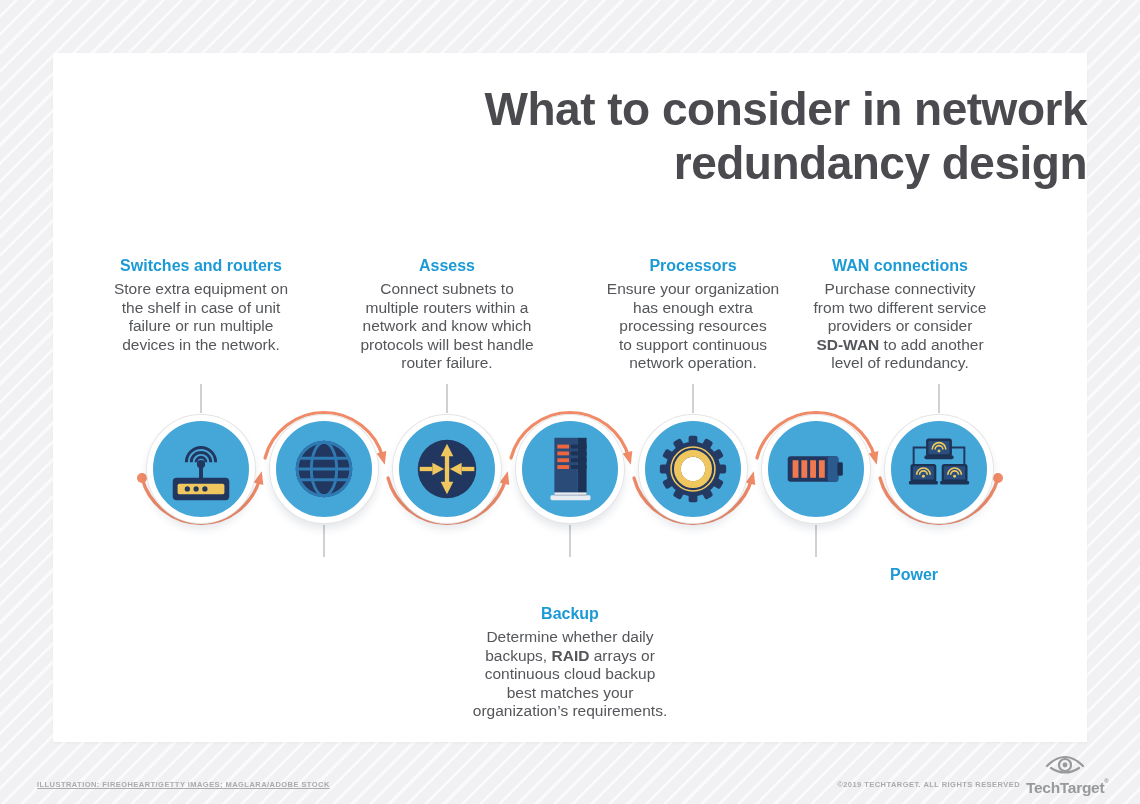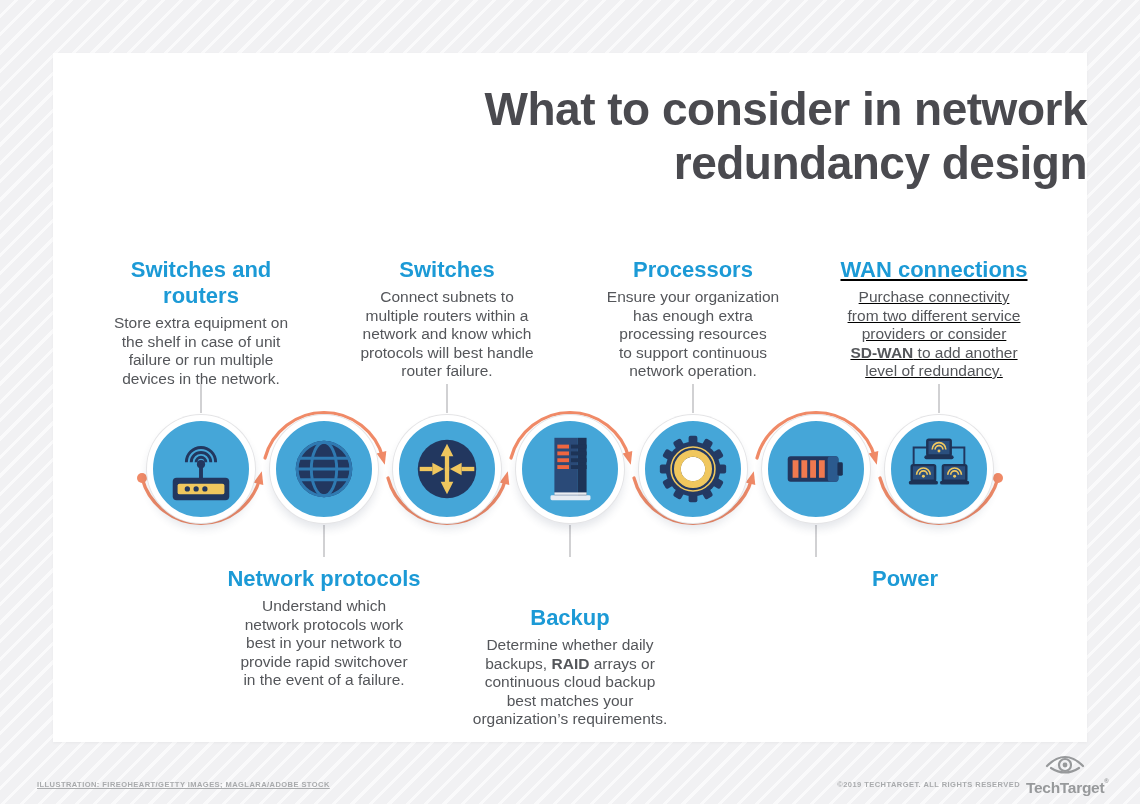--- a/index.html
+++ b/index.html
@@ -14,28 +14,28 @@
     position:absolute; left:53px; top:53px; width:1034px; height:689px;
     background:#ffffff; box-shadow:0 1px 3px rgba(0,0,0,.04);
   }
   .title {
     position:absolute; left:53px; top:82px; width:1034px;
     text-align:right; white-space:pre-line;
     font-size:46px; line-height:54px; font-weight:bold;
     letter-spacing:-0.5px; color:#4a4a4f;
   }
   .topic { position:absolute; text-align:center; }
-  .topic h2 { font-size:22px; font-weight:bold; color:#1c9ad6; margin-bottom:5px; }
+  .topic h2 { font-size:16px; font-weight:bold; color:#1c9ad6; margin-bottom:5px; }
   .topic p  { font-size:15.5px; line-height:18.5px; color:#54565a; white-space:pre-line; }
   .topic.top { top:257px; width:220px; }
   .topic.bottom { top:566px; width:244px; }
   #topic-switches  { left:91px;  }
   #topic-subnets   { left:337px; }
   #topic-processors{ left:583px; }
-  #topic-wan       { left:824px;text-decoration:underline; }
+  #topic-wan       { left:790px; }
   #topic-protocols { left:202px; }
   #topic-backup    { left:448px;margin-top:39px; }
   #topic-power     { left:694px;text-align:right; }
   .wave-layer { position:absolute; inset:0; z-index:1; pointer-events:none; }
   .circle {
     position:absolute; top:415px; width:108px; height:108px; border-radius:50%;
     background:#45a6d8; border:6px solid #ffffff;
     box-shadow:0 0 0 1px #e4e4e6, 0 6px 9px rgba(40,60,90,.12);
     display:flex; align-items:center; justify-content:center; z-index:2;
   }
@@ -66,21 +66,21 @@
 redundancy design</h1>
 
   <div class="topic top" id="topic-switches">
     <h2>Switches and routers</h2>
     <p>Store extra equipment on
 the shelf in case of unit
 failure or run multiple
 devices in the network.</p>
   </div>
   <div class="topic top" id="topic-subnets">
-    <h2>Switches</h2>
+    <h2>Assess</h2>
     <p>Connect subnets to
 multiple routers within a
 network and know which
 protocols will best handle
 router failure.</p>
   </div>
   <div class="topic top" id="topic-processors">
     <h2>Processors</h2>
     <p>Ensure your organization
 has enough extra
@@ -90,28 +90,20 @@
   </div>
   <div class="topic top" id="topic-wan">
     <h2>WAN connections</h2>
     <p>Purchase connectivity
 from two different service
 providers or consider
 <b>SD-WAN</b> to add another
 level of redundancy.</p>
   </div>
 
-  <div class="topic bottom" id="topic-protocols">
-    <h2>Network protocols</h2>
-    <p>Understand which
-network protocols work
-best in your network to
-provide rapid switchover
-in the event of a failure.</p>
-  </div>
   <div class="topic bottom" id="topic-backup">
     <h2>Backup</h2>
     <p>Determine whether daily
 backups, <b>RAID</b> arrays or
 continuous cloud backup
 best matches your
 organization’s requirements.</p>
   </div>
   <div class="topic bottom" id="topic-power">
     <h2>Power</h2>

